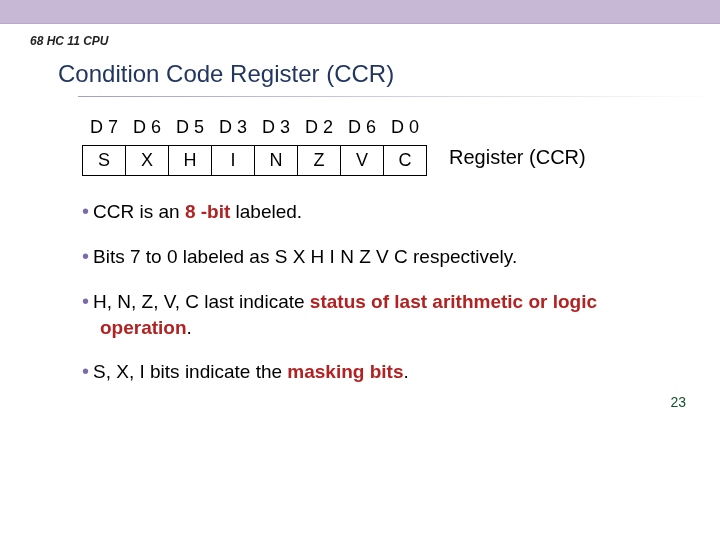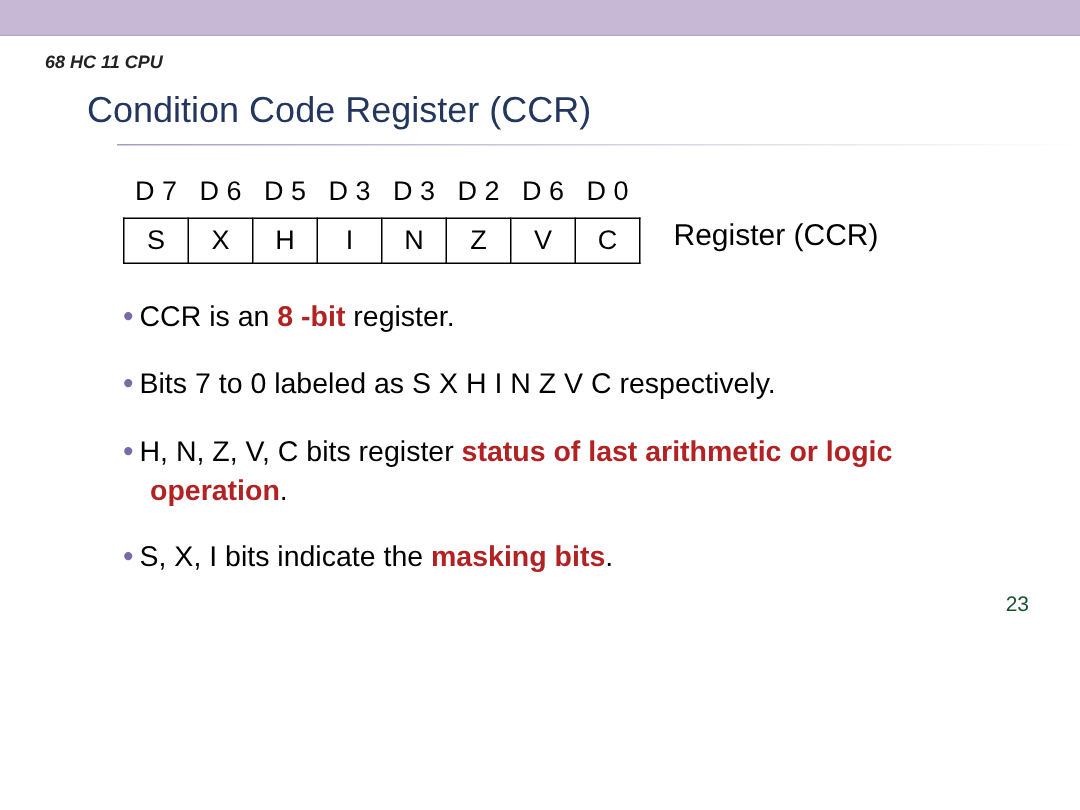--- a/index.html
+++ b/index.html
@@ -57,27 +57,27 @@
     </tbody>
       </table>
     <div class="reg-caption">
       <br>
       <span>Register (CCR)</span>
     </div>
   </div>
 
   <ul class="points">
     <li>
-      <span class="dot">•</span><span>CCR is an </span><span class="hl-red">8 -bit</span><span> register.</span>
+      <span class="dot">•</span><span>CCR is an </span><span class="hl-red">8 -bit</span><span> labeled.</span>
     </li>
     <li>
       <span class="dot">•</span><span>Bits 7 to 0  labeled as  S X H I N Z V C  respectively.</span>
     </li>
     <li>
-      <span class="dot">•</span><span>H, N, Z, V, C  bits register </span><span class="hl-red">status of last arithmetic or logic operation</span><span>.</span>
+      <span class="dot">•</span><span>H, N, Z, V, C  last indicate </span><span class="hl-red">status of last arithmetic or logic operation</span><span>.</span>
     </li>
     <li>
       <span class="dot">•</span><span>S, X, I  bits indicate the </span><span class="hl-red">masking bits</span><span>.</span>
     </li>
   </ul>
 
   <div class="pagenum">23</div>
 </div>
 
 </body></html>

